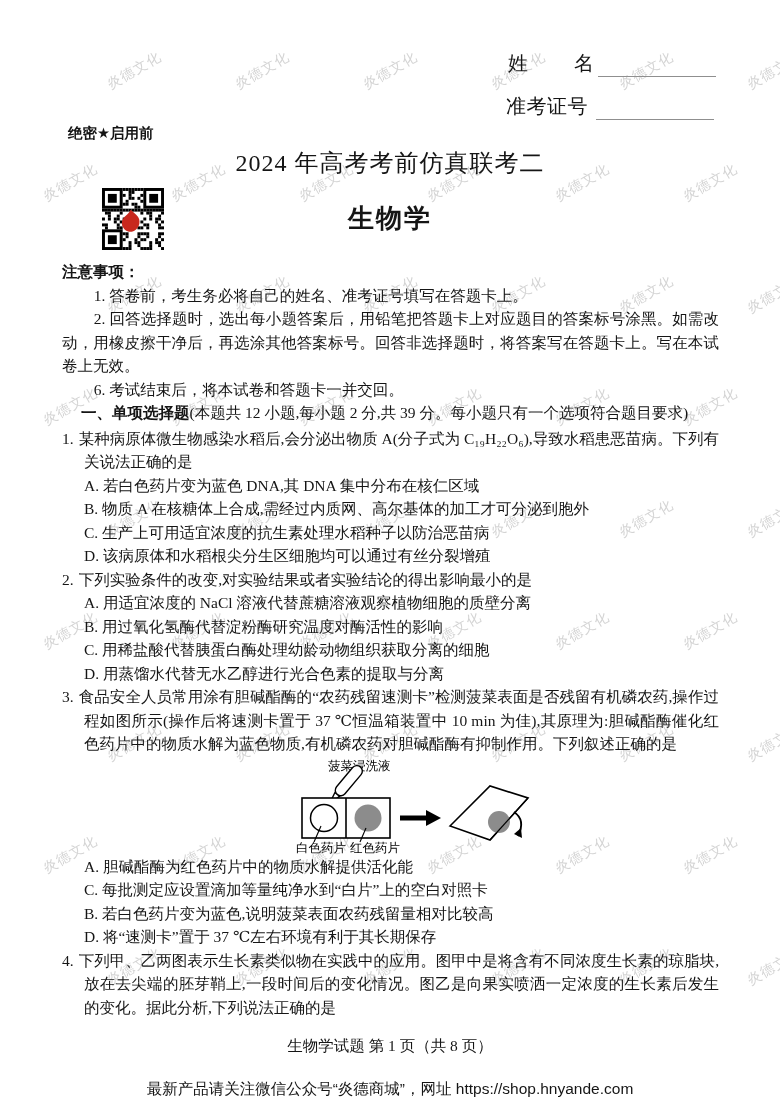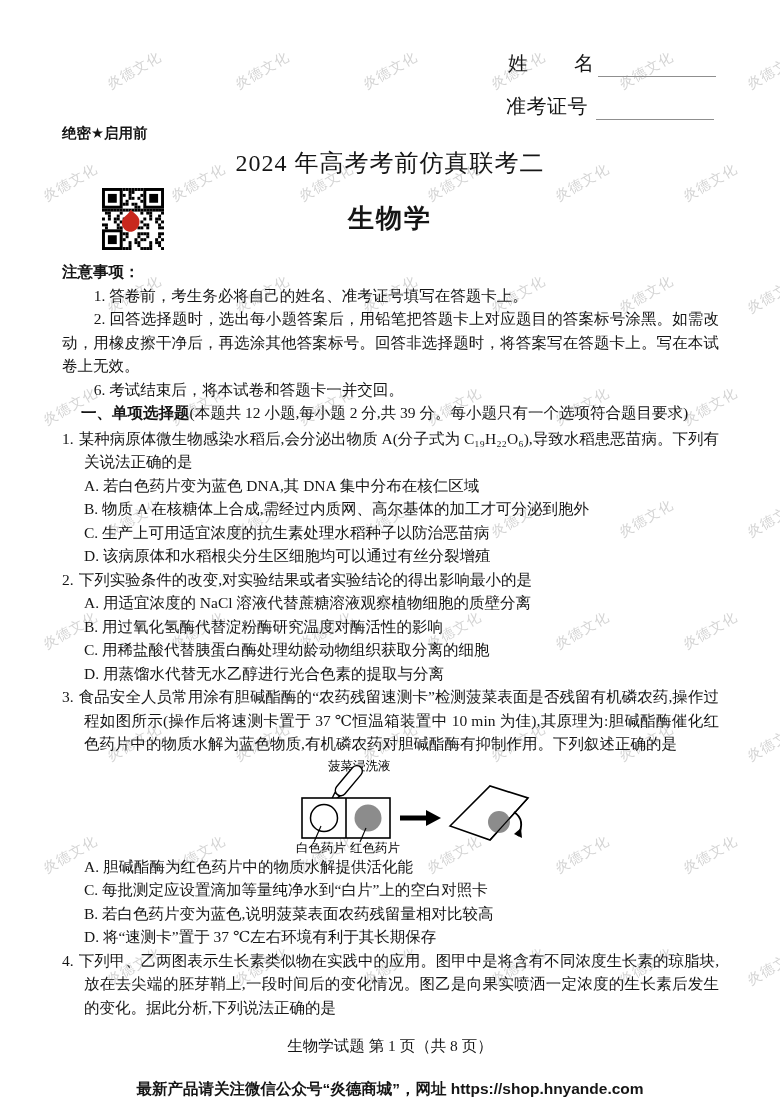--- a/index.html
+++ b/index.html
@@ -18,21 +18,21 @@
   
   .field-row { position:absolute; display:flex; align-items:flex-end; z-index:2; font-size:20px; }
   .field-row.r1 { top:50px; left:508px; }
   .field-row.r2 { top:93px; left:506px; }
   .flabel { display:inline-flex; justify-content:space-between; width:86px; }
   .flabel.tight { letter-spacing:0.5px; justify-content:flex-start; }
   .fline { display:inline-block; border-bottom:1.5px solid #8f8f8f; height:23px; margin-left:4px; }
   .r1 .fline { width:118px; }
   .r2 .fline { width:118px; }
   .secrecy {
-    position:absolute; top:124px; left:62px; z-index:2;
+    position:absolute; top:124px; left:68px; z-index:2;
     font-family:"Liberation Sans","DejaVu Sans",sans-serif; font-weight:700; font-size:14.5px;
   }
   .exam-title {
     position:absolute; top:147px; left:0; width:100%; text-align:center; z-index:2;
     font-size:24px; letter-spacing:1px;
   }
   .subject {
     position:absolute; top:201px; left:0; width:100%; text-align:center; z-index:2;
     font-family:"Liberation Sans","DejaVu Sans",sans-serif; font-weight:700;
     font-size:26px; letter-spacing:2px;
@@ -54,21 +54,21 @@
     height:97px; box-sizing:border-box; margin-top:2px;
     display:flex; justify-content:center; padding-left:30px; align-items:flex-start;
   }
   .diagram svg text { font-family:"Liberation Serif","DejaVu Serif",serif; }
   .page-num {
     position:absolute; top:1036px; left:0; width:100%; text-align:center; z-index:2;
     font-size:15.5px;
   }
   .promo {
     position:absolute; top:1079px; left:0; width:100%; text-align:center; z-index:2;
-    font-family:"Liberation Sans","DejaVu Sans",sans-serif; font-weight:700; font-size:15.5px;
+    font-family:"Liberation Sans","DejaVu Sans",sans-serif; font-weight:400; font-size:15.5px;
   }
 </style>
 </head>
 <body>
 
 <div class="page">
 
   <div id="wm-layer">
       <span class="wm" style="left: 104px; top: 78px; color: rgb(212, 212, 212);">炎德文化</span>
       <span class="wm" style="left: 232px; top: 78px; color: rgb(212, 212, 212);">炎德文化</span>

